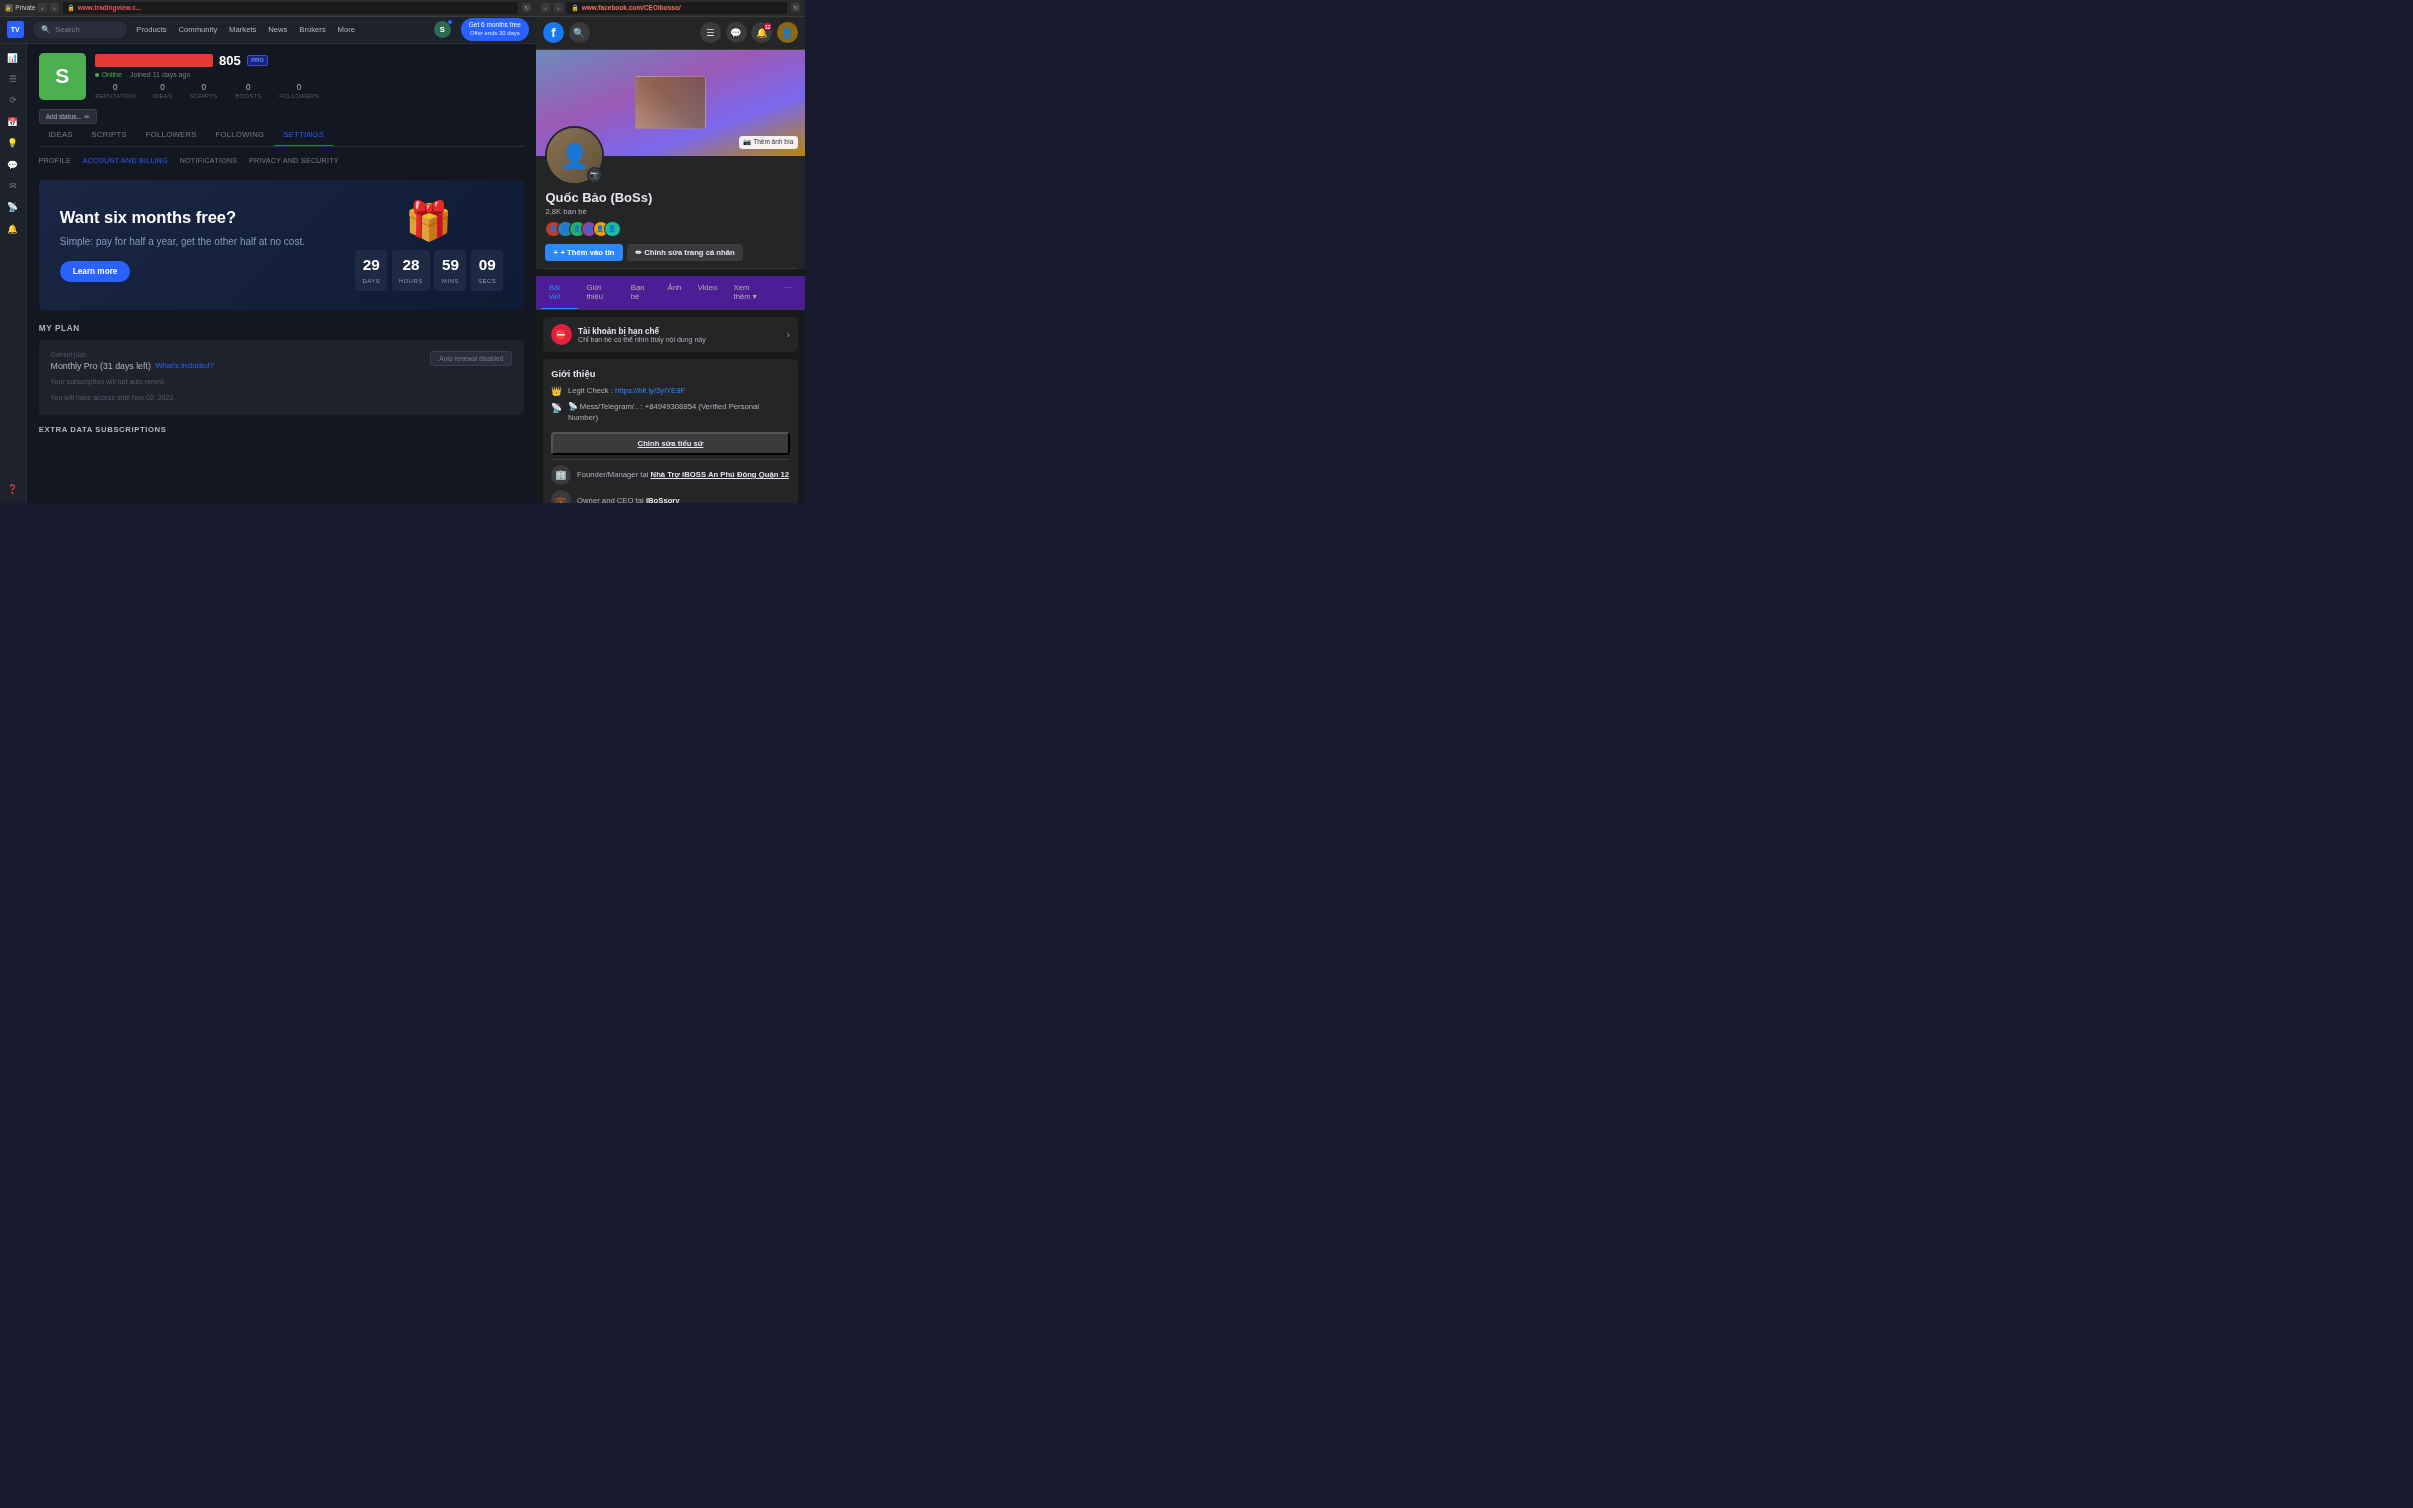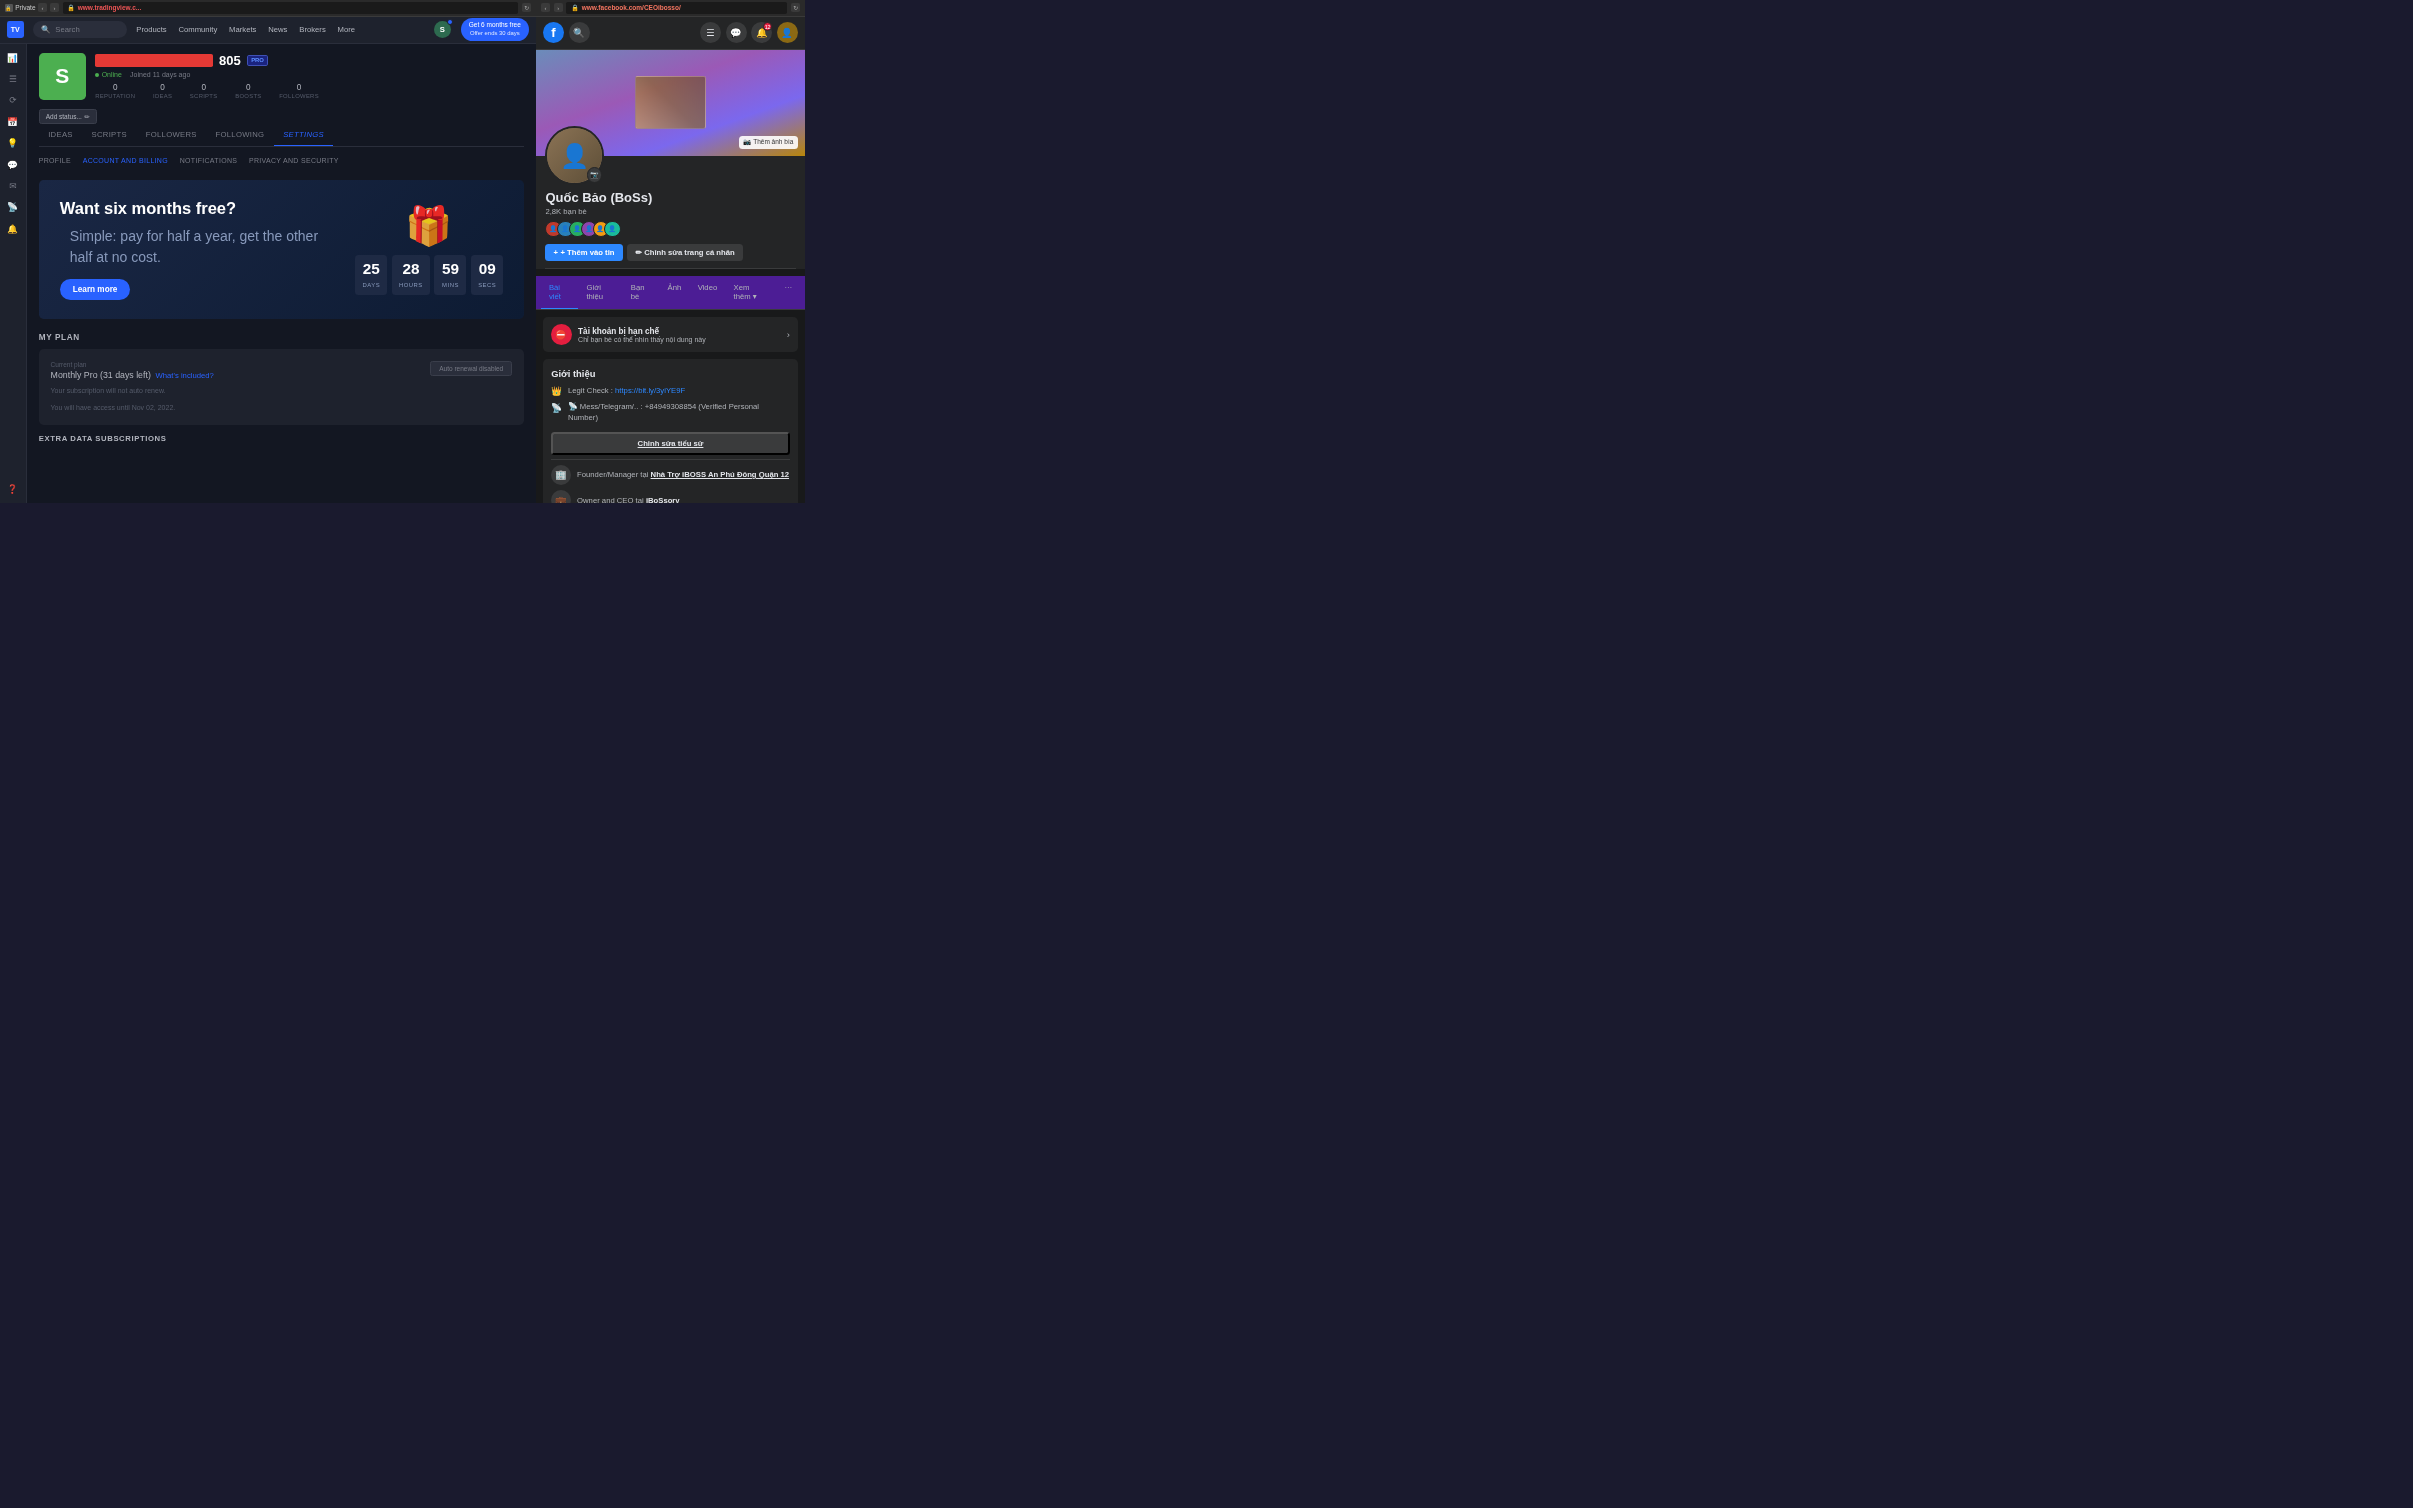--- a/index.html
+++ b/index.html
@@ -359,24 +359,23 @@
     .promo-text { flex: 1; }
     .promo-title {
       color: white;
       font-size: 16.5px;
       font-weight: 700;
       margin-bottom: 7px;
       line-height: 1.2;
     }
     .promo-subtitle {
       color: #8899bb;
-      font-size: 14px;
+      font-size: 10px;
       margin-bottom: 11.8px;
       line-height: 1.5;
-      margin-left: 10px;
     }
     .promo-learn-btn {
       background: #2962ff;
       color: white;
       padding: 5.9px 13px;
       border-radius: 11.8px;
       font-size: 8.2px;
       font-weight: 600;
       cursor: pointer;
       border: none;
@@ -955,21 +954,21 @@
       <div class="promo-banner">
         <div class="promo-text">
           <div class="promo-title">Want six months free?</div>
           <div class="promo-subtitle">Simple: pay for half a year, get the other half at no cost.</div>
           <button class="promo-learn-btn">Learn more</button>
         </div>
         <div style="display:flex;flex-direction:column;align-items:center;gap:7px;">
           <div class="promo-gift-icon">🎁</div>
           <div class="promo-countdown">
             <div class="countdown-item">
-              <span class="countdown-num">25</span>
+              <span class="countdown-num">29</span>
               <span class="countdown-lbl">DAYS</span>
             </div>
             <div class="countdown-item">
               <span class="countdown-num">28</span>
               <span class="countdown-lbl">HOURS</span>
             </div>
             <div class="countdown-item">
               <span class="countdown-num">59</span>
               <span class="countdown-lbl">MINS</span>
             </div>

